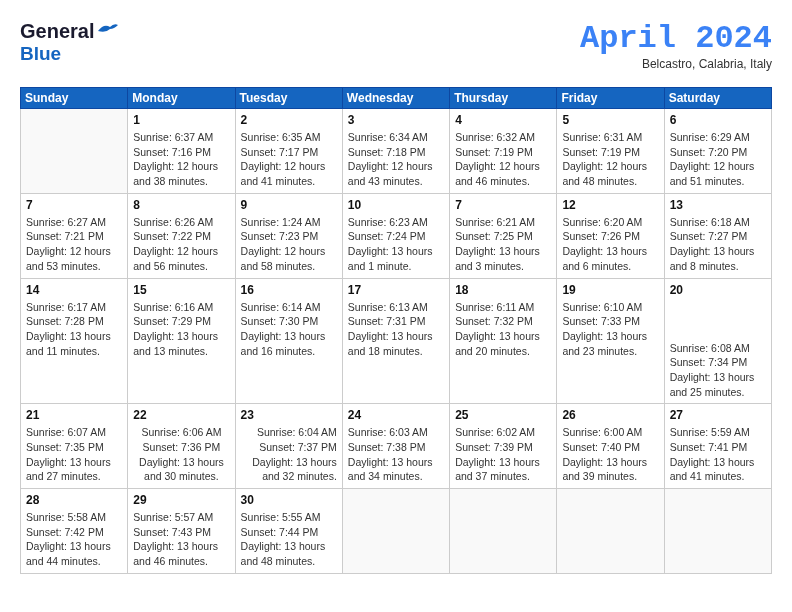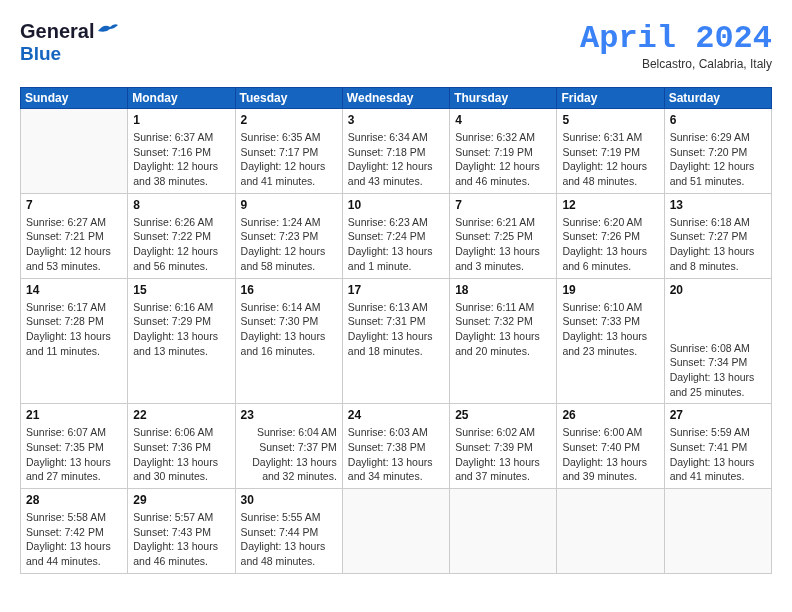--- a/index.html
+++ b/index.html
@@ -258,21 +258,21 @@
       <tr>
         <td>
           <div class="day-number">21</div>
           <div class="day-info" style="white-space: pre-line;">Sunrise: 6:07 AM
 Sunset: 7:35 PM
 Daylight: 13 hours
 and 27 minutes.</div>
         </td>
         <td>
           <div class="day-number">22</div>
-          <div class="day-info" style="white-space: pre-line;">Sunrise: 6:06 AM
+          <div class="day-info" style="white-space: pre-line; text-align: center;">Sunrise: 6:06 AM
 Sunset: 7:36 PM
 Daylight: 13 hours
 and 30 minutes.</div>
         </td>
         <td>
           <div class="day-number">23</div>
           <div class="day-info" style="white-space: pre-line; text-align: right;">Sunrise: 6:04 AM
 Sunset: 7:37 PM
 Daylight: 13 hours
 and 32 minutes.</div>

